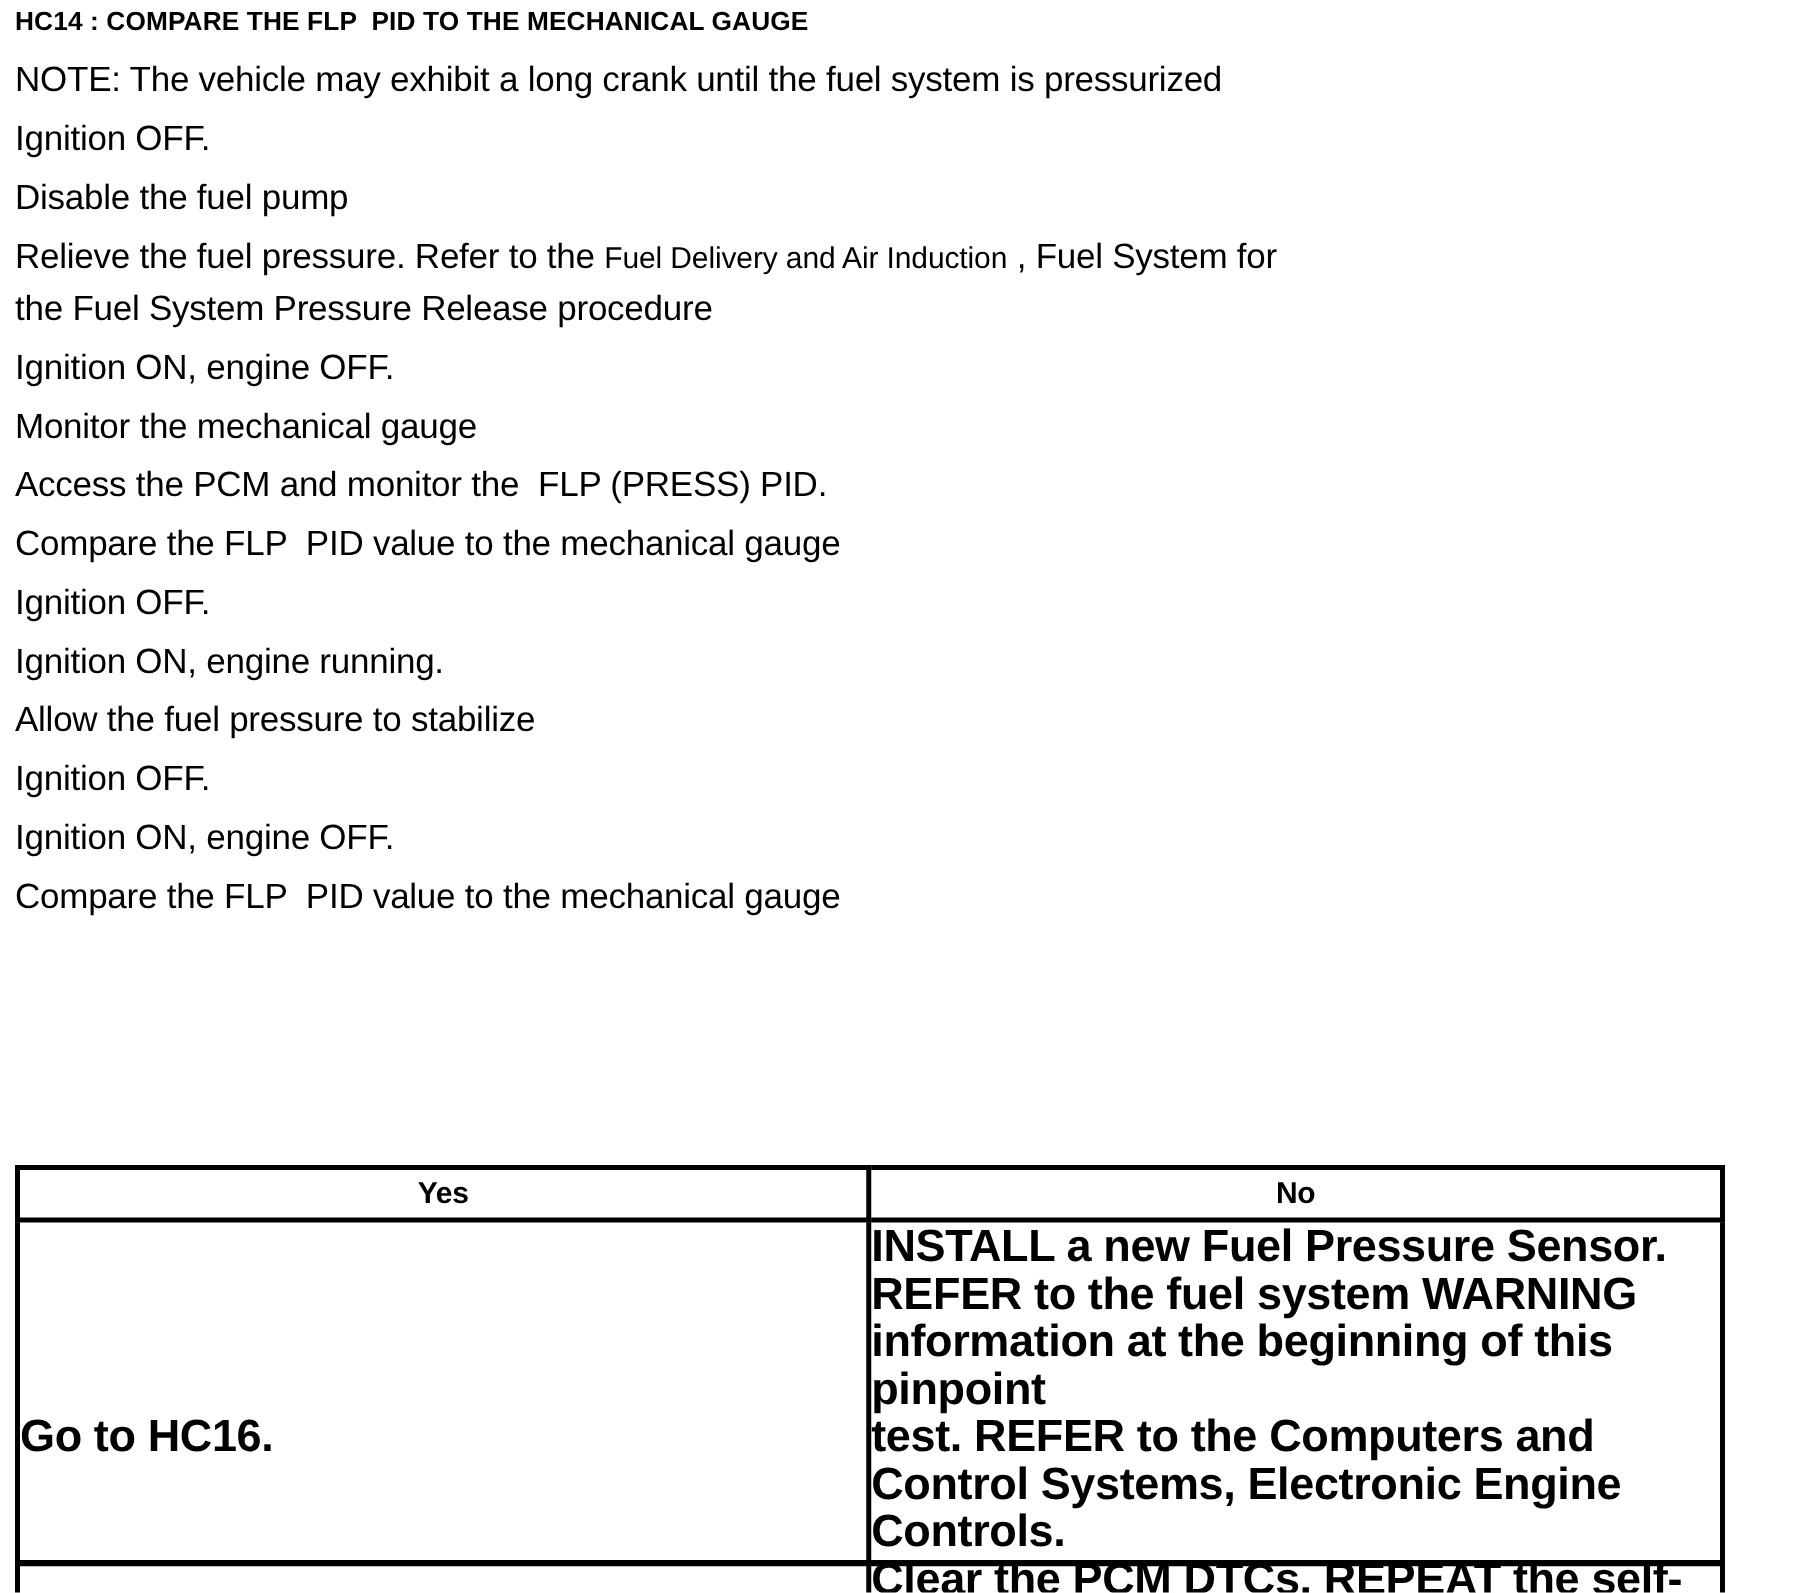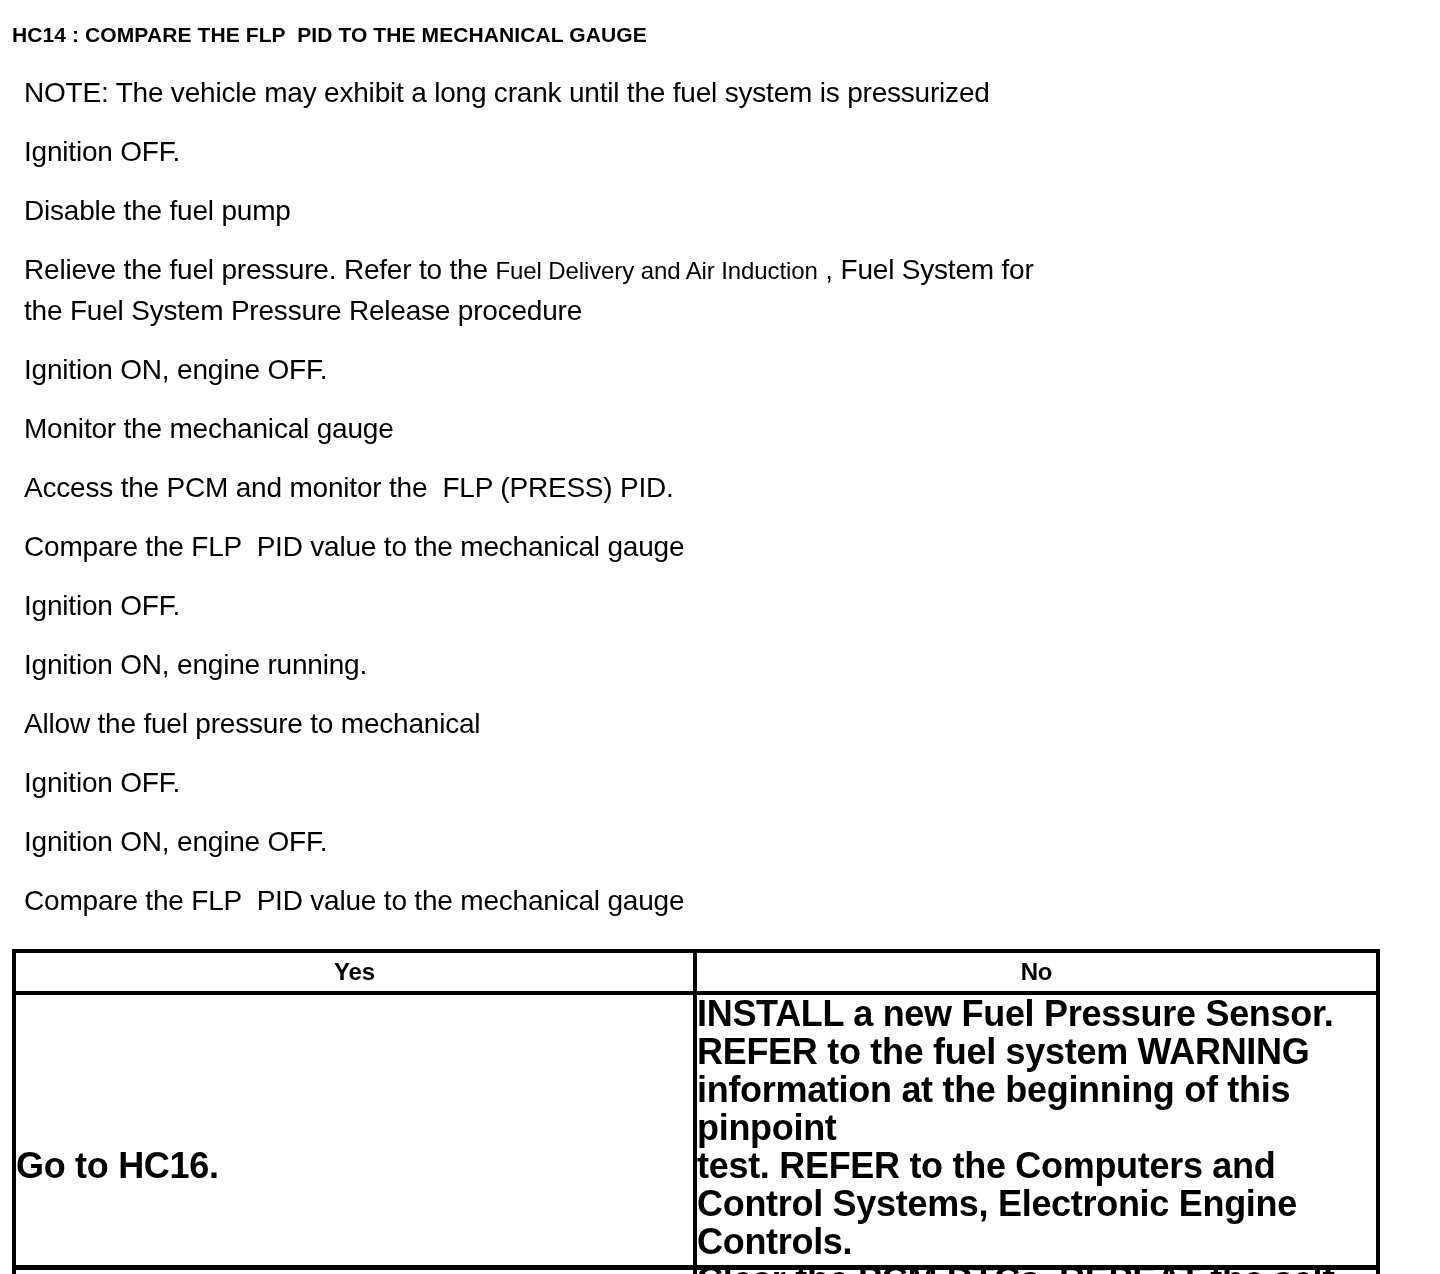--- a/index.html
+++ b/index.html
@@ -12,21 +12,21 @@
     height: 1274px;
     font-family: "Liberation Sans", sans-serif;
     color: #000000;
     position: relative;
     overflow: hidden;
   }
 
   .page {
     position: absolute;
     left: 0;
-    top: 17px;
+    top: 0;
     width: 1440px;
     height: 1150px;
   }
 
   .title {
     position: absolute;
     left: 12px;
     top: 5px;
     font-size: 21px;
     font-weight: bold;
@@ -41,21 +41,21 @@
     top: 44px;
     width: 1400px;
   }
 
   .step {
     font-size: 28px;
     line-height: 40px;
     font-weight: normal;
     white-space: pre-wrap;
     letter-spacing: -0.2px;
-    margin: 12px;
+    margin: 0;
     padding: 0 0 7px 0;
   }
 
   .xref {
     font-size: 24px;
     letter-spacing: -0.1px;
   }
 
   .question {
     position: absolute;
@@ -122,21 +122,21 @@
     <div class="step">Ignition OFF.</div>
     <div class="step">Disable the fuel pump</div>
     <div class="step"><span>Relieve the fuel pressure. Refer to the </span><span class="xref">Fuel Delivery and Air Induction</span><span> , Fuel System for
 the Fuel System Pressure Release procedure</span></div>
     <div class="step">Ignition ON, engine OFF.</div>
     <div class="step">Monitor the mechanical gauge</div>
     <div class="step">Access the PCM and monitor the  FLP (PRESS) PID.</div>
     <div class="step">Compare the FLP  PID value to the mechanical gauge</div>
     <div class="step">Ignition OFF.</div>
     <div class="step">Ignition ON, engine running.</div>
-    <div class="step">Allow the fuel pressure to mechanical</div>
+    <div class="step">Allow the fuel pressure to stabilize</div>
     <div class="step">Ignition OFF.</div>
     <div class="step">Ignition ON, engine OFF.</div>
     <div class="step">Compare the FLP  PID value to the mechanical gauge</div>
   </div>
 
 
   <table class="result-table">
     <colgroup>
       <col class="col-yes">
       <col class="col-no">

